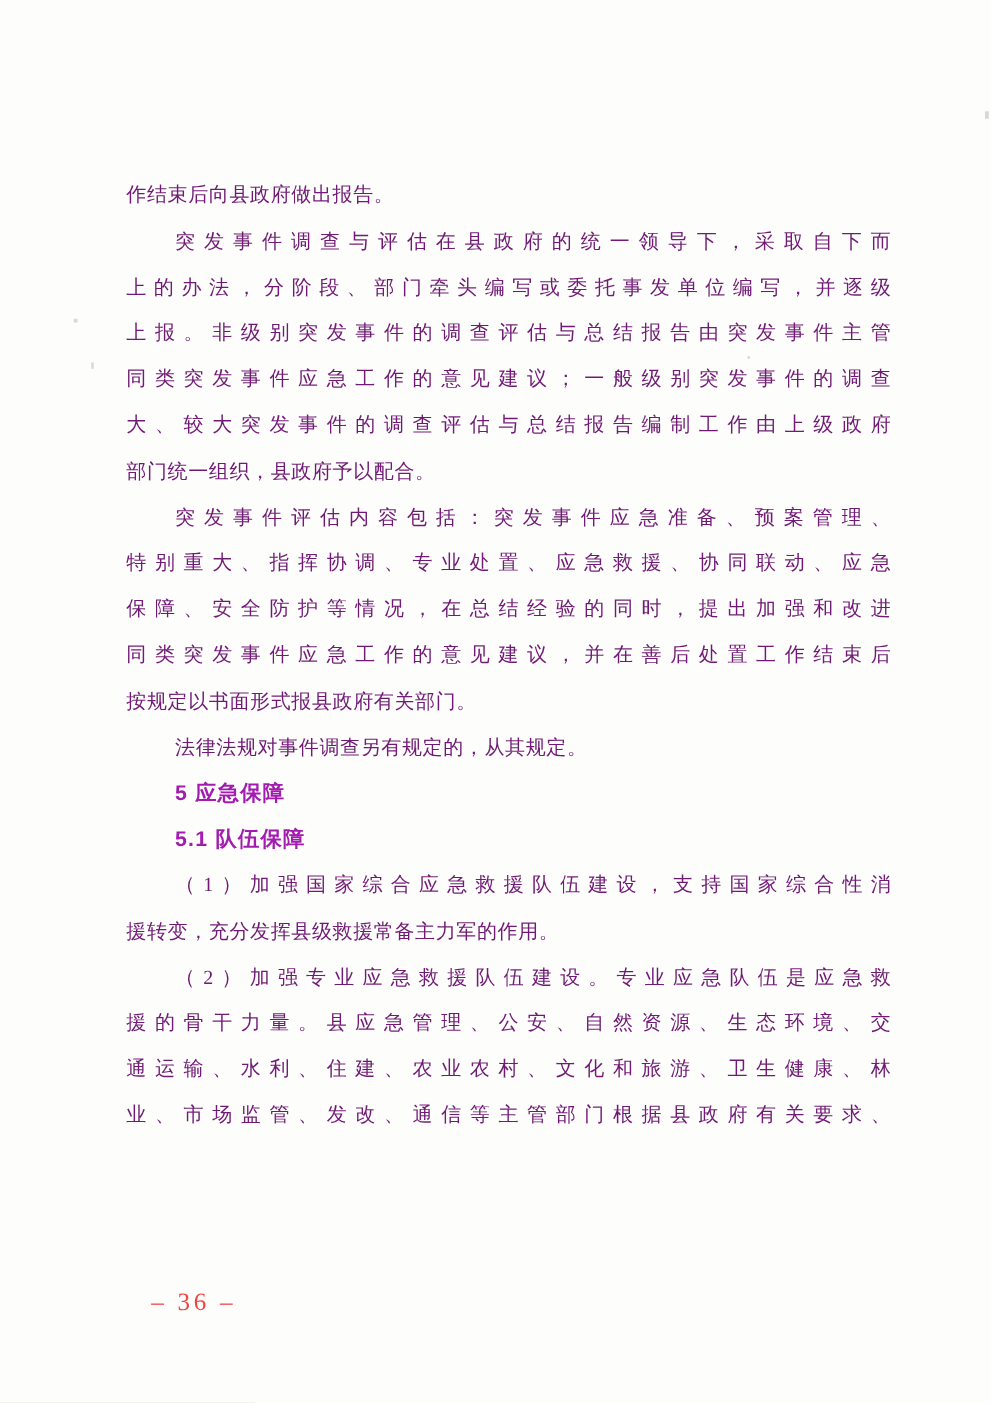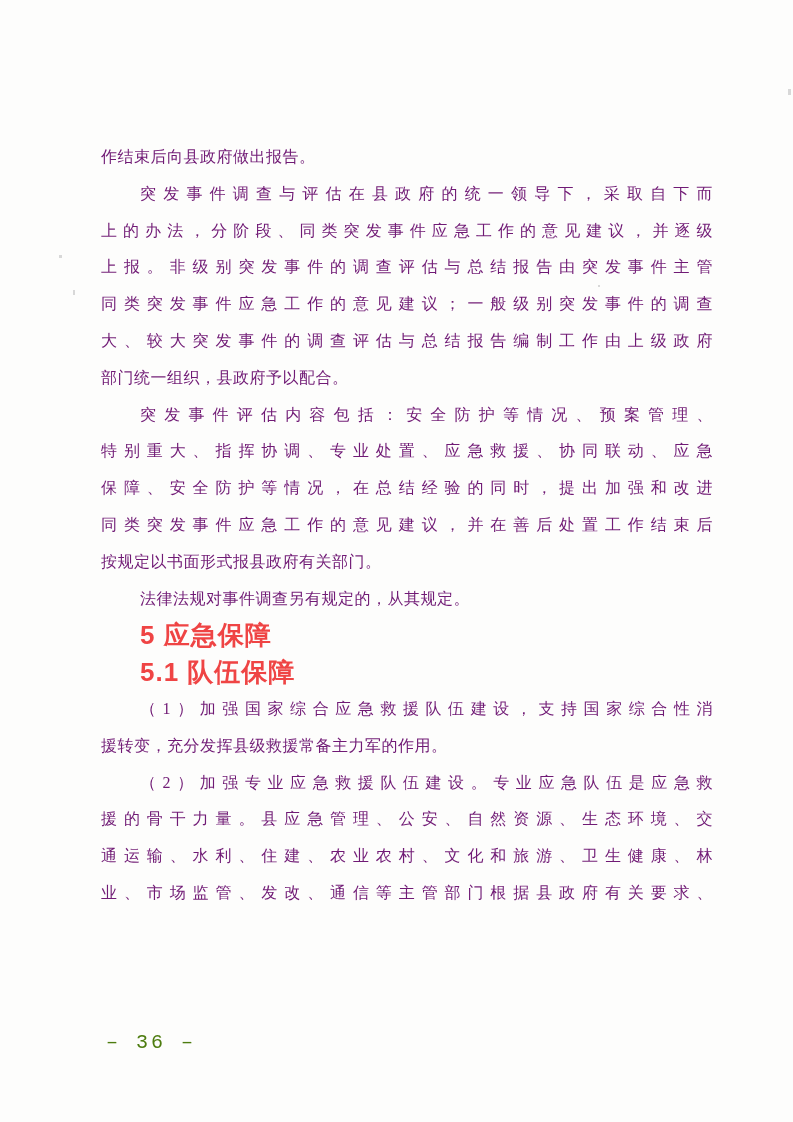--- a/index.html
+++ b/index.html
@@ -40,32 +40,32 @@
     text-align-last: justify;
     text-justify: inter-character;
   }
   .line.indent {
     text-indent: 39px;
   }
   .line.heading-1,
   .line.heading-2 {
     font-family: "Liberation Sans", "DejaVu Sans", sans-serif;
     font-weight: 700;
-    font-size: 26px;
-    color: #ef4444;
+    font-size: 17px;
+    color: #a21caf;
     letter-spacing: 1px;
   }
   .page-number {
     position: absolute;
-    left: 106px;
+    left: 121px;
     top: 1031px;
     font-size: 20px;
     letter-spacing: 3px;
-    color: #4d7c0f;
-    font-family: Liberation Mono, monospace;
+    color: #ef4444;
+    font-family: Liberation Serif, serif;
   }
   
   .speck {
     position: absolute;
     background: #b9b9b9;
     opacity: 0.55;
   }
   .speck.s1 { left: 59px;  top: 255px; width: 3px; height: 3px; }
   .speck.s2 { left: 73px;  top: 290px; width: 2px; height: 5px; }
   .speck.s3 { left: 598px; top: 285px; width: 2px; height: 2px; }
@@ -76,26 +76,26 @@
 
 <div class="page">
   <div class="speck s1"></div>
   <div class="speck s2"></div>
   <div class="speck s3"></div>
   <div class="speck s4"></div>
 
   <div class="content">
       <div class="line body">作结束后向县政府做出报告。</div>
       <div class="line body indent justify">突发事件调查与评估在县政府的统一领导下，采取自下而</div>
-      <div class="line body justify">上的办法，分阶段、同类突发事件应急工作的意见建议，并逐级</div>
+      <div class="line body justify">上的办法，分阶段、部门牵头编写或委托事发单位编写，并逐级</div>
       <div class="line body justify">上报。非级别突发事件的调查评估与总结报告由突发事件主管</div>
       <div class="line body justify">同类突发事件应急工作的意见建议；一般级别突发事件的调查</div>
       <div class="line body justify">大、较大突发事件的调查评估与总结报告编制工作由上级政府</div>
       <div class="line body">部门统一组织，县政府予以配合。</div>
-      <div class="line body indent justify">突发事件评估内容包括：安全防护等情况、预案管理、</div>
+      <div class="line body indent justify">突发事件评估内容包括：突发事件应急准备、预案管理、</div>
       <div class="line body justify">特别重大、指挥协调、专业处置、应急救援、协同联动、应急</div>
       <div class="line body justify">保障、安全防护等情况，在总结经验的同时，提出加强和改进</div>
       <div class="line body justify">同类突发事件应急工作的意见建议，并在善后处置工作结束后</div>
       <div class="line body">按规定以书面形式报县政府有关部门。</div>
       <div class="line body indent">法律法规对事件调查另有规定的，从其规定。</div>
       <div class="line heading-1 indent">5 应急保障</div>
       <div class="line heading-2 indent">5.1 队伍保障</div>
       <div class="line body indent justify">（1）加强国家综合应急救援队伍建设，支持国家综合性消</div>
       <div class="line body">援转变，充分发挥县级救援常备主力军的作用。</div>
       <div class="line body indent justify">（2）加强专业应急救援队伍建设。专业应急队伍是应急救</div>

